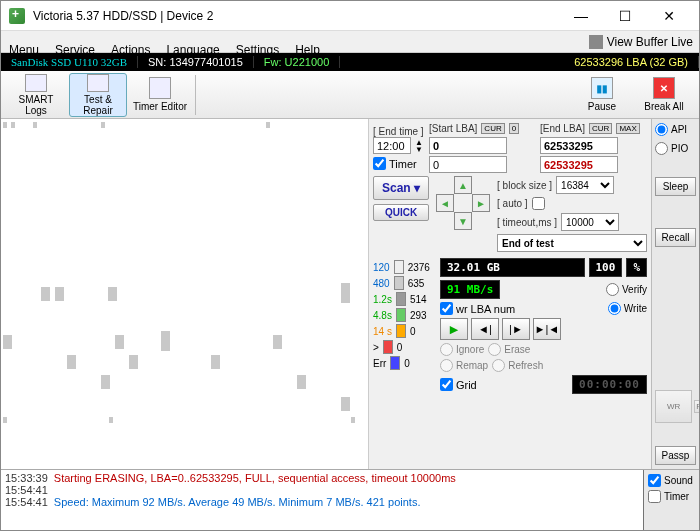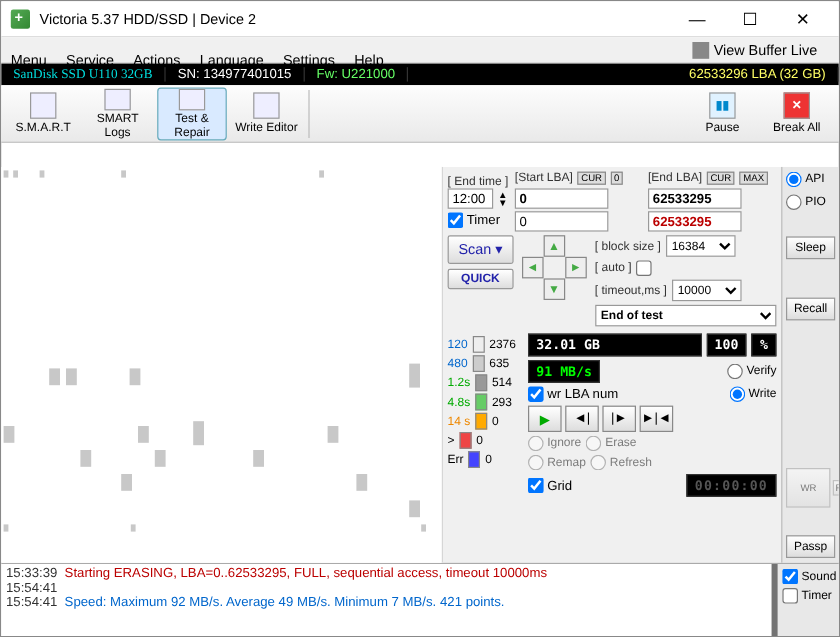--- a/index.html
+++ b/index.html
@@ -8,42 +8,42 @@
 
 .titlebar { height: 30px; background: #fff; display: flex; align-items: center; padding: 0 8px; border-bottom: 1px solid #ddd; }
 .titlebar .icon { width: 16px; height: 16px; margin-right: 8px; background: linear-gradient(135deg,#5a5,#383); border-radius: 2px; position: relative; }
 .titlebar .icon::before { content:"+"; position:absolute; color:#fff; font-weight:bold; font-size:12px; left:3px; top:-1px;}
 .titlebar .title { flex: 1; font-size: 12px; }
 .winbtn { width: 44px; height: 28px; display: flex; align-items: center; justify-content: center; font-size: 14px; cursor: pointer; }
 
 
 .menubar { height: 22px; display: flex; align-items: center; background: #f0f0f0; border-bottom: 1px solid #ccc; font-size: 12px; }
 .menubar .mitem { padding: 0 8px; cursor: pointer; margin-top: 17px; }
-.menubar .right { margin-left: auto; display:flex; align-items:center; padding-right:18px;}
+.menubar .right { margin-left: auto; display:flex; align-items:center; padding-right:6px;}
 .menubar .ricon { width:14px; height:14px; margin-right:4px; background:#888;}
 
 
 .infobar { height: 18px; background: #000; display: flex; align-items: center; font-size: 11px; color: #fff; }
 .infobar .seg { padding: 0 10px; border-right:1px solid #333;}
 .infobar .teal { color: #0dd; font-family: Liberation Serif, serif; }
 .infobar .green { color: #6f6; }
 .infobar .yellow { color: #ff6; }
 .infobar .spacer { flex:1;}
 
 
 .toolbar { height: 48px; background: linear-gradient(#fdfdfd,#e9e9e9); border-bottom: 1px solid #bbb; display: flex; align-items: center; padding: 2px 6px; gap: 4px; }
 .tbtn { display: flex; flex-direction: column; align-items: center; justify-content: center; width: 58px; height: 44px; border: 1px solid transparent; cursor: pointer; font-size: 10px; text-align:center; border-radius:3px;}
 .tbtn.active { background:#d9eaff; border:1px solid #6ab; }
 .tbtn .ticon { width: 22px; height: 22px; margin-bottom: 2px; border:1px solid #999; background:#eef;}
 .tspacer { flex:1;}
 .tbtn.pause .ticon{background:#e0f2ff; color:#08c; display:flex;align-items:center;justify-content:center;font-weight:bold;}
 .tbtn.break .ticon{background:#e33; color:#fff; display:flex;align-items:center;justify-content:center;font-weight:bold;}
 
 
-.main { flex:1; display:flex; overflow:hidden;margin-top:20px;}
+.main { flex:1; display:flex; overflow:hidden;}
 
 
 .graph-wrap { width: 368px; border-right:1px solid #ccc; position:relative; background:#fff; display:flex;flex-direction:column;}
 .graph { flex:1; position:relative; background:#fff;}
 .block { position:absolute; background:#c8c8c8;}
 .dot{ width:4px;height:6px;}
 .med{width:9px;height:14px;}
 .tall{width:9px; height:20px;}
 
 
@@ -76,25 +76,25 @@
 .sbtn{border:1px solid #999;background:linear-gradient(#fff,#ddd);padding:3px 2px;text-align:center;cursor:pointer;font-size:10px;}
 
 
 .logsection{display:flex; border-top:1px solid #aaa;}
 .log{flex:1;height:60px;background:#fff;font-size:11px;font-family:'Courier New',monospace; padding:2px 4px; overflow:hidden;}
 .logline{display:flex;gap:6px;white-space:nowrap;}
 .lt{color:#333;}
 .lred{color:#b00;}
 .lblk{color:#000;}
 .lblue{color:#06c;text-align:right;}
-.logside{width:56px;border-left:5px solid #737373;background:#e8e8e8;padding:4px;display:flex;flex-direction:column;gap:3px;font-size:10px;}
+.logside{width:56px;border-left:1px solid #737373;background:#e8e8e8;padding:4px;display:flex;flex-direction:column;gap:3px;font-size:10px;}
 .chk{display:flex;align-items:center;gap:3px;}
 
 .sel{border:1px solid #999;background:#fff;font-size:10px;height:18px;}
-.scanbtn{font-size:12px;font-weight:normal;color:#22a;padding:4px 8px;}
+.scanbtn{font-size:12px;font-weight:bold;color:#22a;padding:4px 8px;}
 .quickbtn{font-size:10px;font-weight:bold;color:#22a;padding:2px 4px;}
 .curbtn{font-size:8px;padding:0 2px;border:1px solid #888;background:#ddd;cursor:pointer;}
 .sep{width:1px;height:40px;background:#bbb;margin:0 2px;}
 </style>
 </head>
 <body>
 
 <div class="titlebar">
   <div class="icon"></div>
   <div class="title">Victoria 5.37 HDD/SSD | Device 2</div>
@@ -120,33 +120,29 @@
   <div class="seg teal">SanDisk SSD U110 32GB</div>
   <div class="seg">SN: 134977401015</div>
   <div class="seg green">Fw: U221000</div>
   <div class="spacer"></div>
   <div class="seg yellow">62533296 LBA (32 GB)</div>
 </div>
 
 <div class="toolbar">
   <div class="tbtn">
       <div class="ticon"></div>
-      <span>S.M.A.R.T</span>
-    </div>
-  <div class="tbtn">
-      <div class="ticon"></div>
       <span>SMART Logs</span>
     </div>
   <div class="tbtn active">
       <div class="ticon"></div>
       <span>Test &amp; Repair</span>
     </div>
   <div class="tbtn">
       <div class="ticon"></div>
-      <span>Write Editor</span>
+      <span>Timer Editor</span>
     </div>
   <div class="sep"></div>
   <div class="tspacer"></div>
   <div class="tbtn pause">
       <div class="ticon">▮▮</div>
       <span>Pause</span>
     </div>
   <div class="tbtn break">
       <div class="ticon">✕</div>
       <span>Break All</span>

